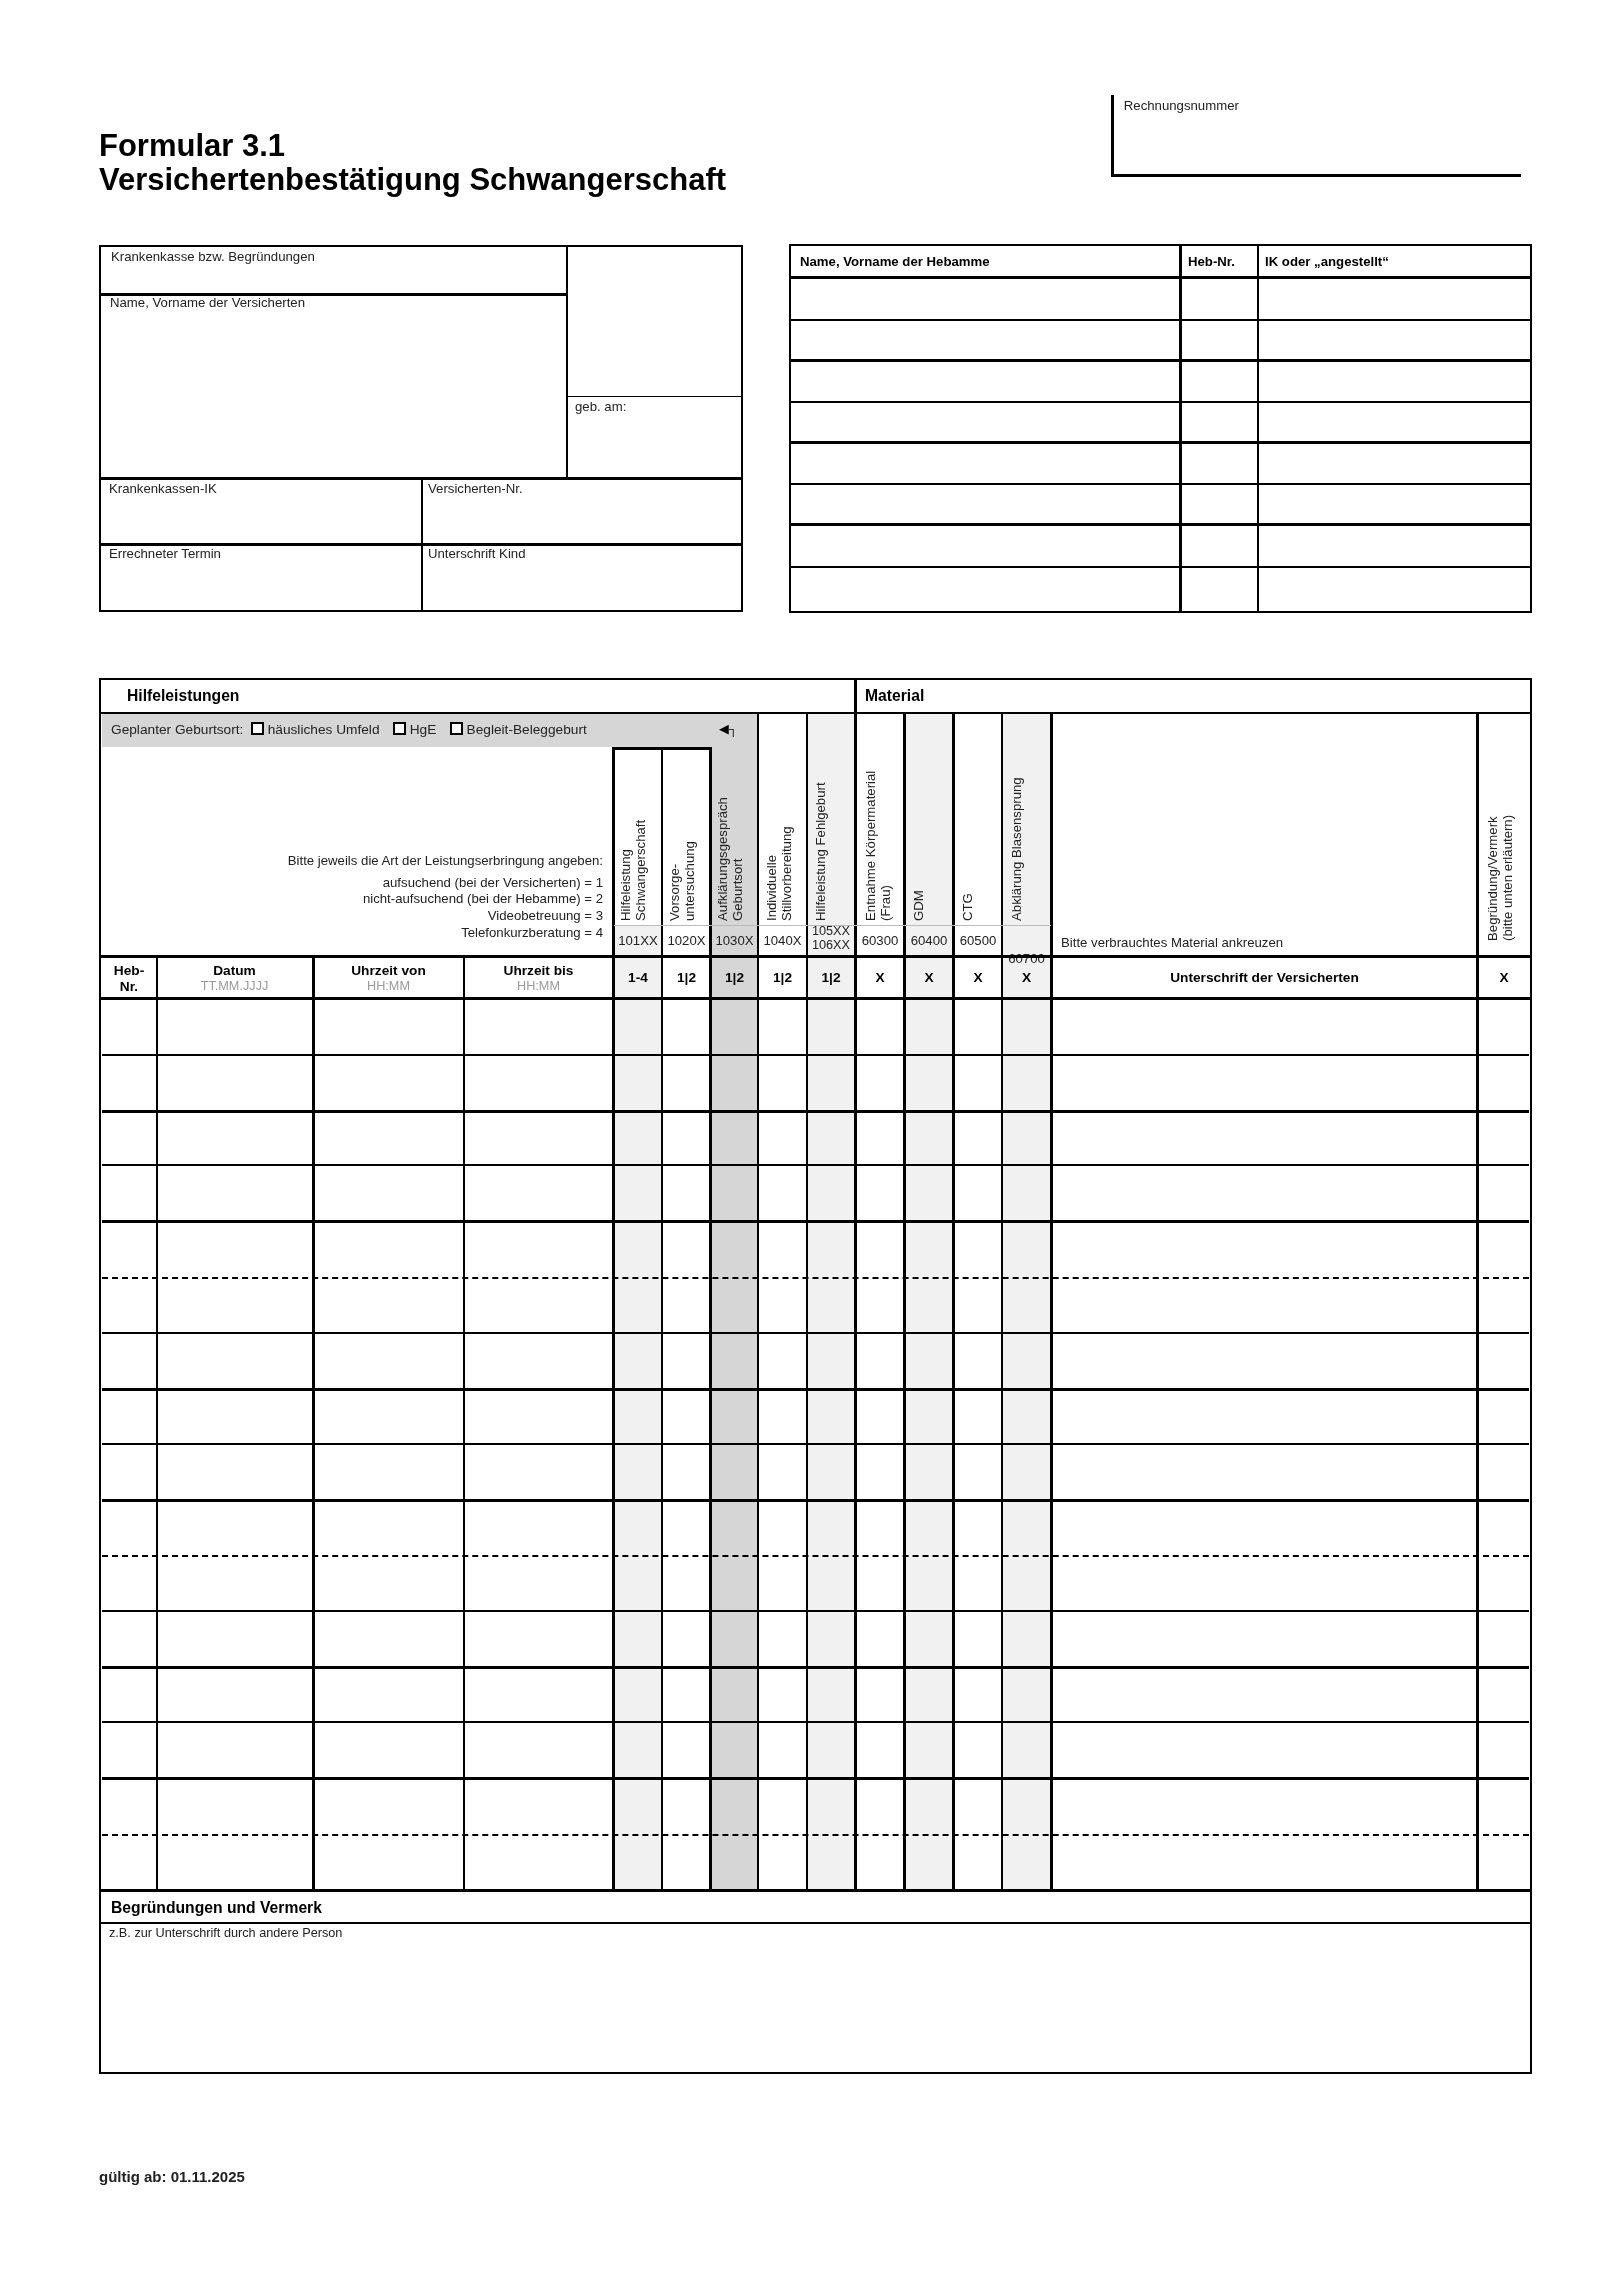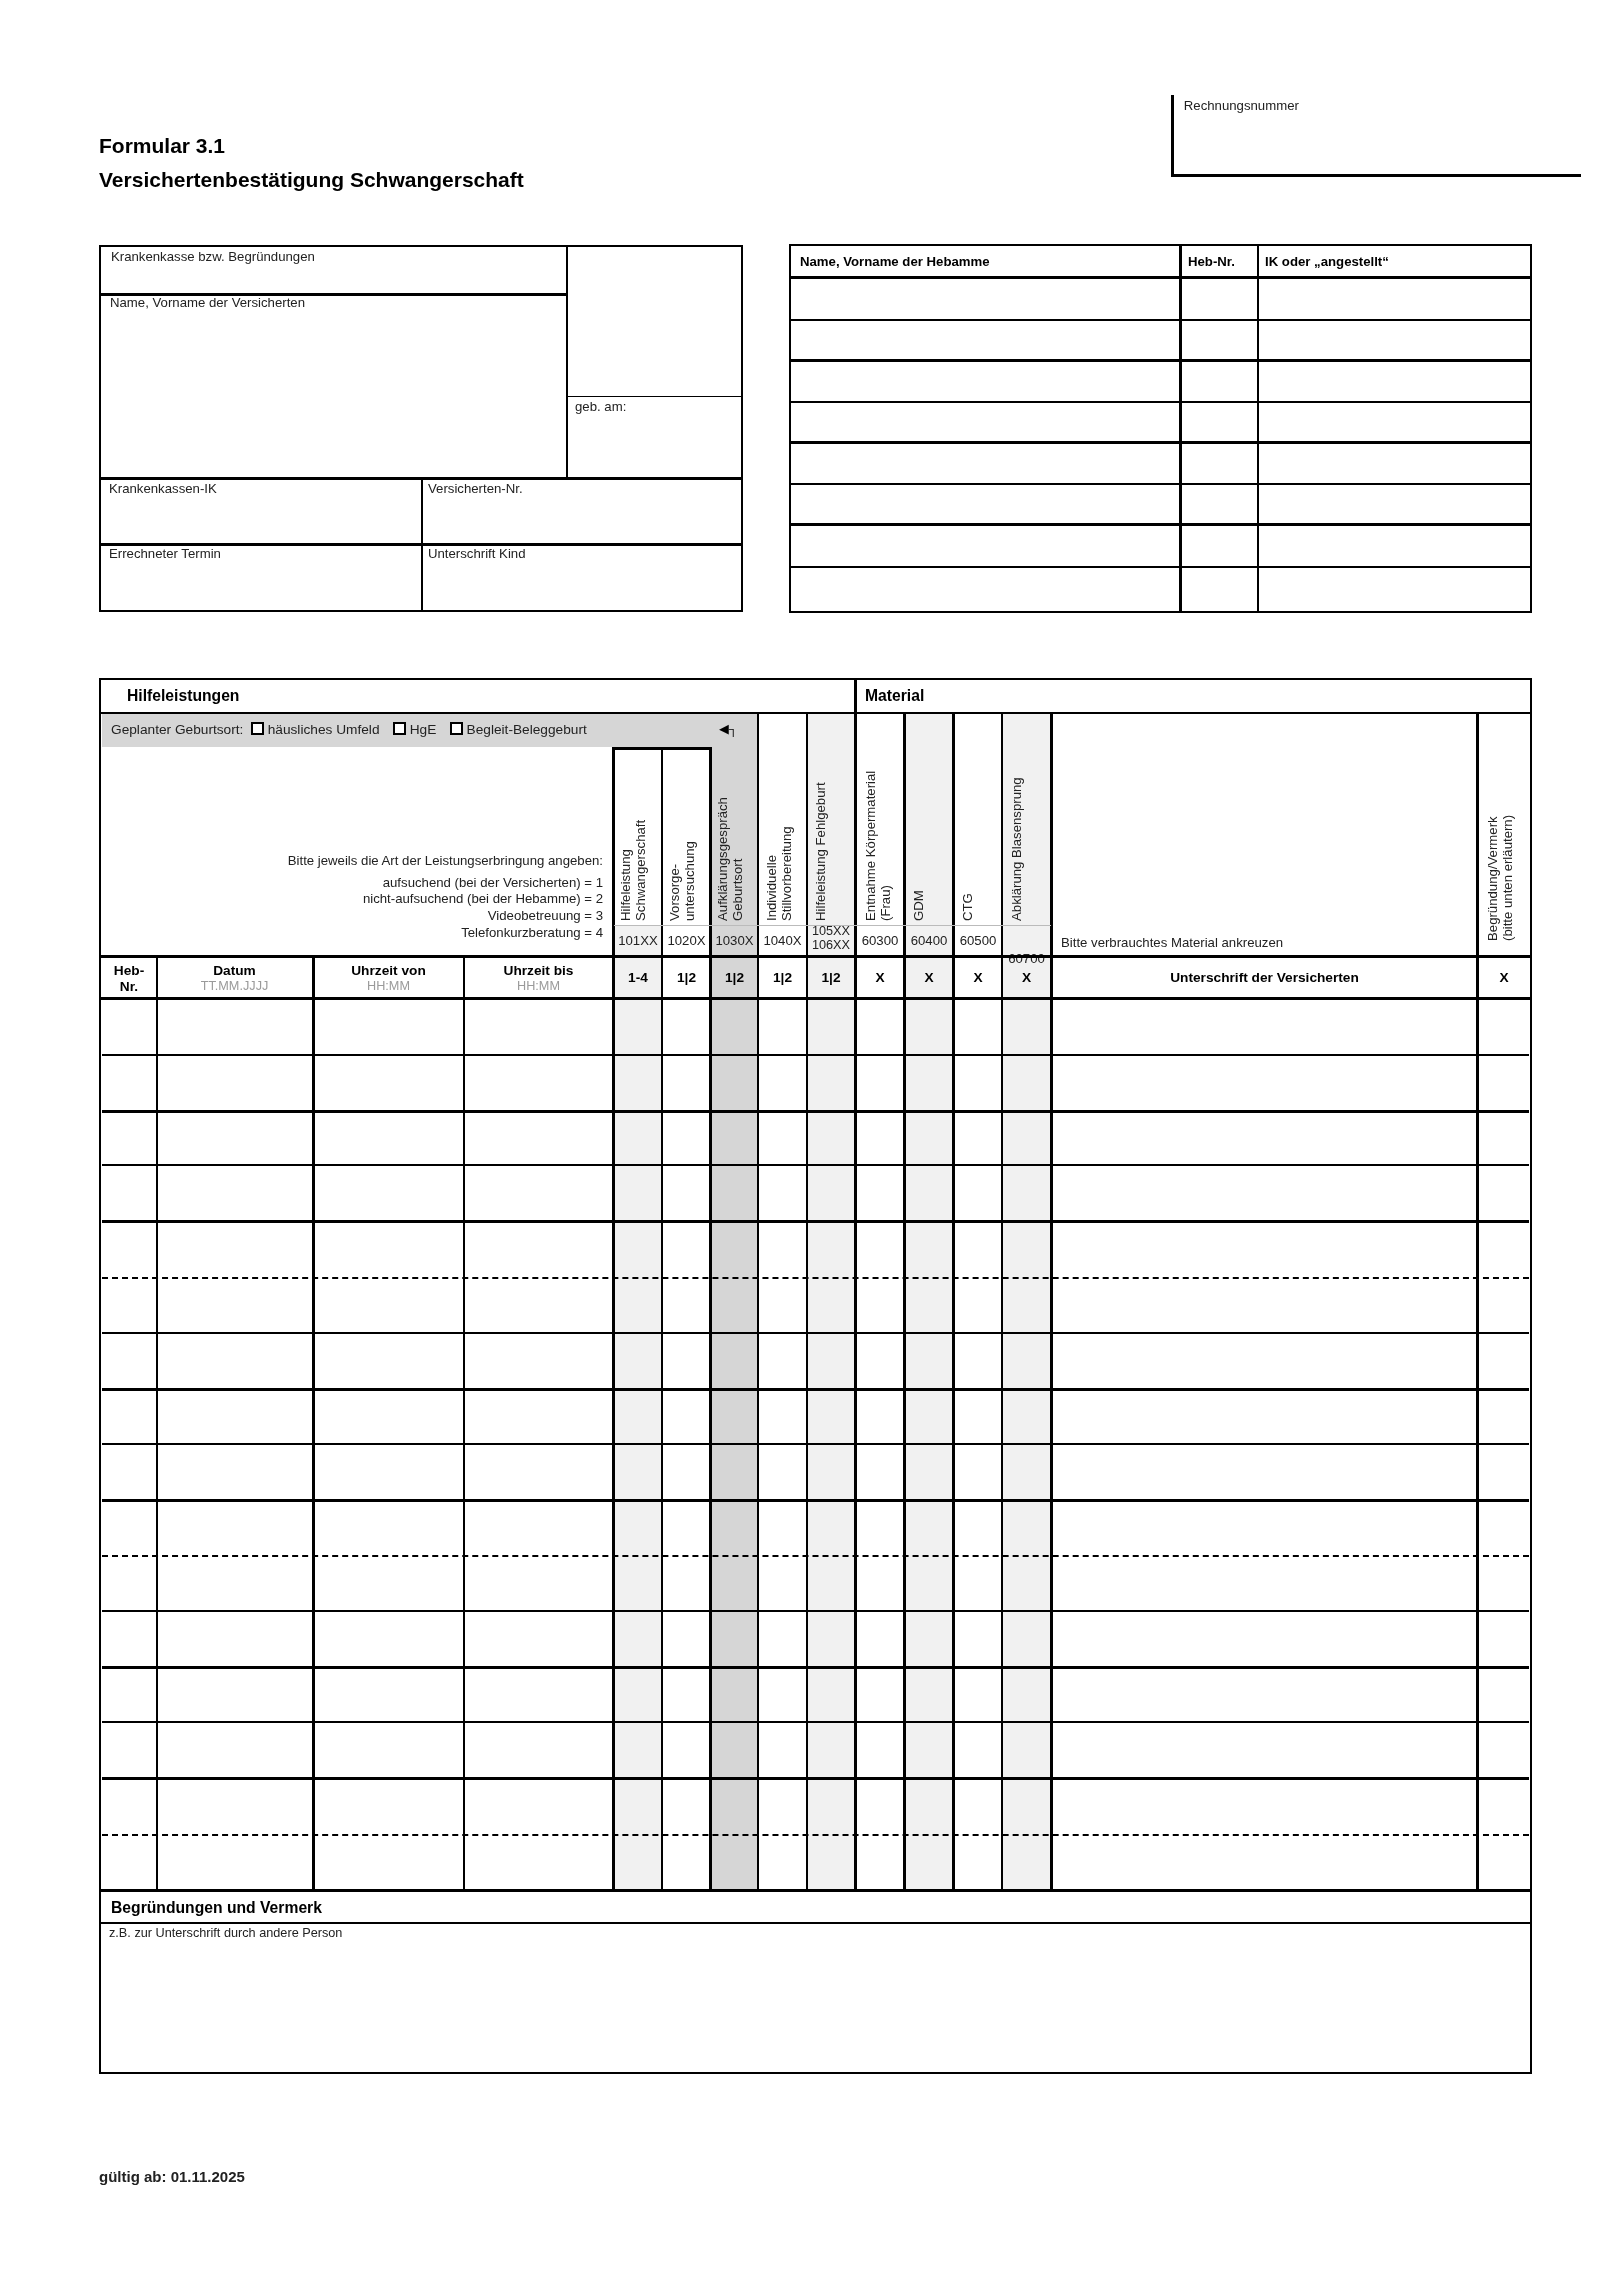--- a/index.html
+++ b/index.html
@@ -1,18 +1,18 @@
 <!DOCTYPE html>
 <html><head>
 <meta charset="utf-8">
 <style>
   html, body { margin:0; padding:0; background:#fff; }
   body { width:1621px; height:2293px; position:relative; font-family:"Liberation Sans", sans-serif; color:#000; overflow:hidden; }
   .abs { position:absolute; }
-  .title { left:99px; font-size:21px; font-weight:bold; line-height:29px; }
+  .title { left:99px; font-size:31px; font-weight:bold; line-height:29px; }
   .small { font-size:13.2px; color:#222; }
   .bold14 { font-size:14.7px; font-weight:bold; }
   .box { position:absolute; border:2.9px solid #000; box-sizing:border-box; }
   .hl { position:absolute; background:#000; }
   .vl { position:absolute; background:#000; }
   .gray1 { background:#f1f1f1; }
   .gray2 { background:#d6d6d6; }
   .rot { position:absolute; transform-origin:left top; transform:rotate(-90deg); white-space:nowrap; font-size:13.2px; line-height:14.7px; color:#222; }
   .code { position:absolute; font-size:13.2px; color:#222; text-align:center; line-height:14.7px; }
   .lbl { position:absolute; font-size:13.7px; font-weight:bold; text-align:center; line-height:15.7px; }
@@ -20,21 +20,21 @@
   .dash { position:absolute; height:0; border-top:2px dashed #000; }
   .cb { display:inline-block; width:12.7px; height:12.7px; border:2px solid #000; box-sizing:border-box; vertical-align:-1px; margin:0 3.9px 0 0; background:#fff; }
   input.field { position:absolute; border:none; background:transparent; outline:none; padding:0; margin:0; box-sizing:border-box; font-family:"Liberation Sans", sans-serif; font-size:13.7px; }
 </style>
 </head>
 <body>
 
 <div class="abs title" style="top:131px;">Formular 3.1</div>
 <div class="abs title" style="top:165px;">Versichertenbestätigung Schwangerschaft</div>
 
-<div class="abs" style="left:1171px;top:95px;width:410px;height:82px;border-left:3.9px solid #000;border-bottom:3.9px solid #000;box-sizing:border-box;">
+<div class="abs" style="left:1111px;top:95px;width:410px;height:82px;border-left:3.9px solid #000;border-bottom:3.9px solid #000;box-sizing:border-box;">
   <span class="abs small" style="left:9.8px;top:2.9px;">Rechnungsnummer</span>
 </div>
 
 <div class="box" style="left:99px;top:245px;width:644px;height:367px;"></div>
 <div class="hl" style="left:99px;top:293px;width:469px;height:2.9px;"></div>
 <div class="vl" style="left:566px;top:245px;width:2px;height:233px;"></div>
 <div class="hl" style="left:568px;top:396px;width:175px;height:1px;"></div>
 <div class="hl" style="left:99px;top:477px;width:644px;height:2.9px;"></div>
 <div class="vl" style="left:421px;top:477px;width:2px;height:134px;"></div>
 <div class="hl" style="left:99px;top:543px;width:644px;height:2.9px;"></div>

